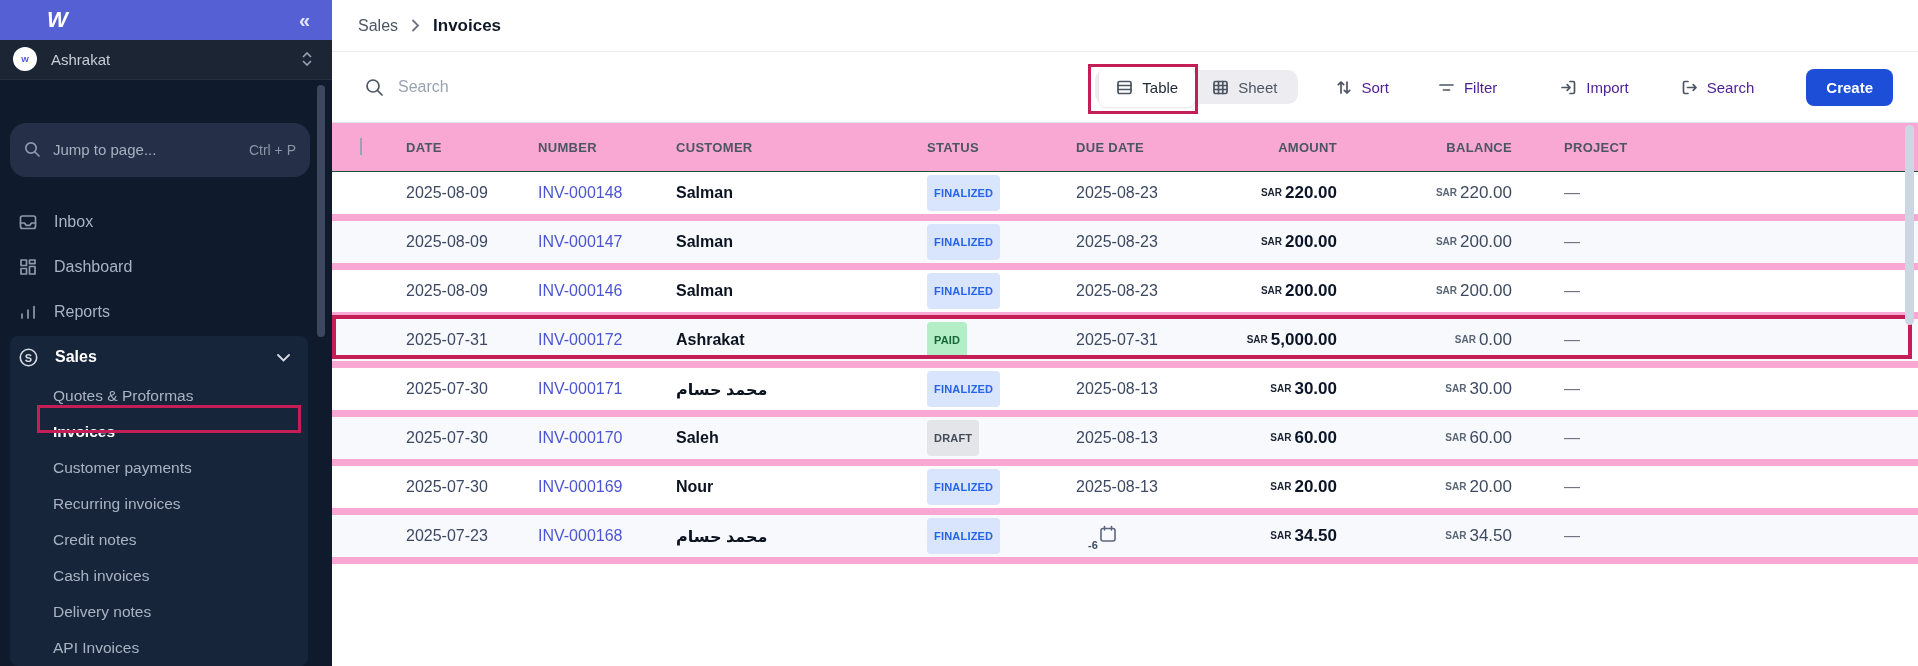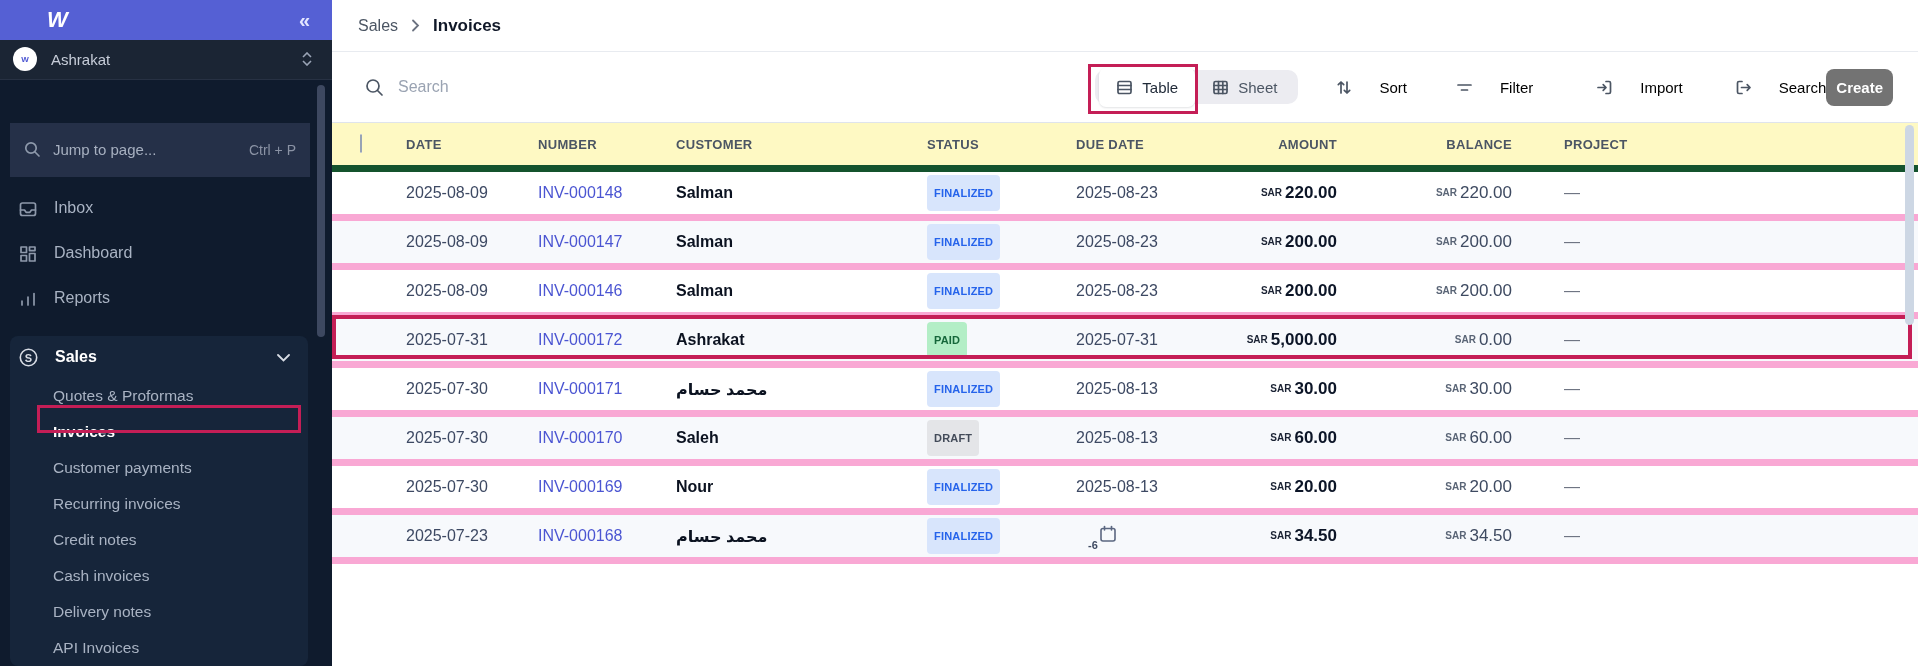--- a/index.html
+++ b/index.html
@@ -10,25 +10,25 @@
   
   .sidebar { position:relative; width:332px; height:666px; background:#0f1b2d; flex:0 0 332px; display:flex; flex-direction:column; }
   .brand-bar { height:43px; background:#5560d4; display:flex; align-items:center; justify-content:space-between; padding:0 22px 0 47px; }
   .logo { color:#fff; font-weight:700; font-size:22px; font-style:italic; letter-spacing:-1px; }
   .collapse-btn { color:#e3e6ff; font-size:20px; font-weight:700; cursor:pointer; line-height:1; }
   .user-row { height:42px; background:#1b2534; display:flex; align-items:center; padding:0 20px 0 13px; border-bottom:1px solid #273143; }
   .avatar { width:24px; height:24px; border-radius:50%; background:#fff; color:#4b55d2; font-size:8px; font-weight:700; display:flex; align-items:center; justify-content:center; }
   .user-name { color:#c7cdd9; font-size:15px; margin-left:14px; flex:1; }
   .updown { display:flex; flex-direction:column; gap:2px; color:#9aa4b6; }
   .updown svg { display:block; }
-  .jump { margin:43px 22px 0 10px; height:58px; background:#253048; border-radius:0; display:flex; align-items:center; padding:0 14px; cursor:pointer; }
+  .jump { margin:43px 22px 0 10px; height:58px; background:#253048; border-radius:16px; display:flex; align-items:center; padding:0 14px; cursor:pointer; }
   .jump-label { color:#a7b0c0; font-size:15px; margin-left:12px; flex:1; }
   .jump-key { color:#8ب93a5; color:#8b93a5; font-size:14px; }
   nav { margin-top:22px; flex:1; display:flex; flex-direction:column; }
-  .nav-item { height:45px; display:flex; padding-left:18px; gap:16px; color:#a9b3c3; font-size:16px; cursor:pointer; }
+  .nav-item { height:45px; display:flex; align-items:center; padding-left:18px; gap:16px; color:#a9b3c3; font-size:16px; cursor:pointer; }
   .nav-item svg { flex:0 0 20px; }
   .nav-group { margin:2px 24px 0 10px; background:#16253a; border-radius:8px; flex:1; padding-top:0; }
   .nav-group .group-head { height:42px; display:flex; align-items:center; padding:0 18px 0 8px; gap:16px; color:#fff; font-size:16px; font-weight:700; cursor:pointer; }
   .group-head .chev { margin-left:auto; }
   .sub-item { height:36px; display:flex; align-items:center; padding-left:43px; color:#a9b3c3; font-size:15.5px; cursor:pointer; }
   .sub-item.active { color:#fff; font-weight:600; }
   .sb-scroll { position:absolute; right:7px; top:85px; width:8px; height:252px; border-radius:4px; background:#3d4860; }
   .redbox-invoices { position:absolute; left:37px; top:405px; width:264px; height:28px; border:3px solid #c41e56; pointer-events:none; z-index:3; }
 
   
@@ -36,28 +36,28 @@
   .breadcrumb { height:52px; display:flex; align-items:center; padding-left:26px; gap:13px; border-bottom:1px solid #e8ebf0; }
   .bc-section { color:#4b5563; font-size:16px; cursor:pointer; }
   .bc-page { color:#101828; font-size:17px; font-weight:700; }
   .toolbar { position:relative; height:70px; display:flex; align-items:center; padding:0 25px 0 33px; }
   .search-wrap { display:flex; align-items:center; gap:14px; flex:1; }
   .search-placeholder { color:#9aa3b2; font-size:16px; }
   .tb-right { display:flex; align-items:center; }
   .seg { background:#ececf1; border-radius:10px; padding:4px; display:flex; align-items:center; height:34px; }
   .seg-btn { display:flex; align-items:center; gap:9px; padding:0 17px; height:39px; border-radius:7px; font-size:15px; color:#4b5563; cursor:pointer; }
   .seg-btn.active { background:#fff; color:#1f2937; box-shadow:0 1px 2px rgba(16,24,40,.12); }
-  .tb-btn { display:flex; align-items:center; gap:27px; font-size:15px; color:#000000; cursor:pointer; }
+  .tb-btn { display:flex; align-items:center; gap:9px; font-size:15px; color:#4c1d95; cursor:pointer; }
   .btn-sort { margin-left:38px; } .btn-filter { margin-left:49px; } .btn-import { margin-left:63px; } .btn-export { margin-left:52px; }
-  .create-btn { background:#737373; color:#fff; font-size:15px; font-weight:600; border:none; border-radius:8px; padding:10px 10px; cursor:pointer; }
+  .create-btn { margin-left:52px; background:#1d4ed8; color:#fff; font-size:15px; font-weight:600; border:none; border-radius:8px; padding:10px 20px; cursor:pointer; }
   .redbox-seg { position:absolute; left:756px; top:12px; width:110px; height:50px; border:3px solid #c41e56; pointer-events:none; z-index:3; }
 
   
   .grid { display:grid; grid-template-columns:46px 132px 138px 251px 149px 130px 131px 175px 1fr; align-items:center; padding-left:28px; padding-right:14px; }
-  .thead { height:50px; background:#fef9c3; border-top:1px solid #dfe4ec; border-bottom:7px solid #14532d; }
+  .thead { height:50px; background:#f9a8d4; border-top:1px solid #dfe4ec; border-bottom:1px solid #14532d; }
   .th { font-size:13px; font-weight:700; color:#4b5563; letter-spacing:.3px; }
   .th.right, .td.right { text-align:right; }
   .th.project, .td.project { padding-left:52px; }
   .cb { width:18px; height:18px; border:1.5px solid #98a3b5; border-radius:4px; background:#fff; cursor:pointer; }
   .row { position:relative; height:49px; border-bottom:7px solid #f9a8d4; cursor:pointer; }
   .row.alt { background:#f7f9fc; }
   .row.annotated::after { content:""; position:absolute; left:0; right:6px; top:-4px; bottom:2px; border:4px solid #c41e56; pointer-events:none; z-index:2; }
   .td { font-size:16px; color:#3d4963; }
   .td.num a, .td.num { color:#4b55d2; text-decoration:none; }
   .td.cust { color:#0b1220; font-weight:700; font-size:16px; }

